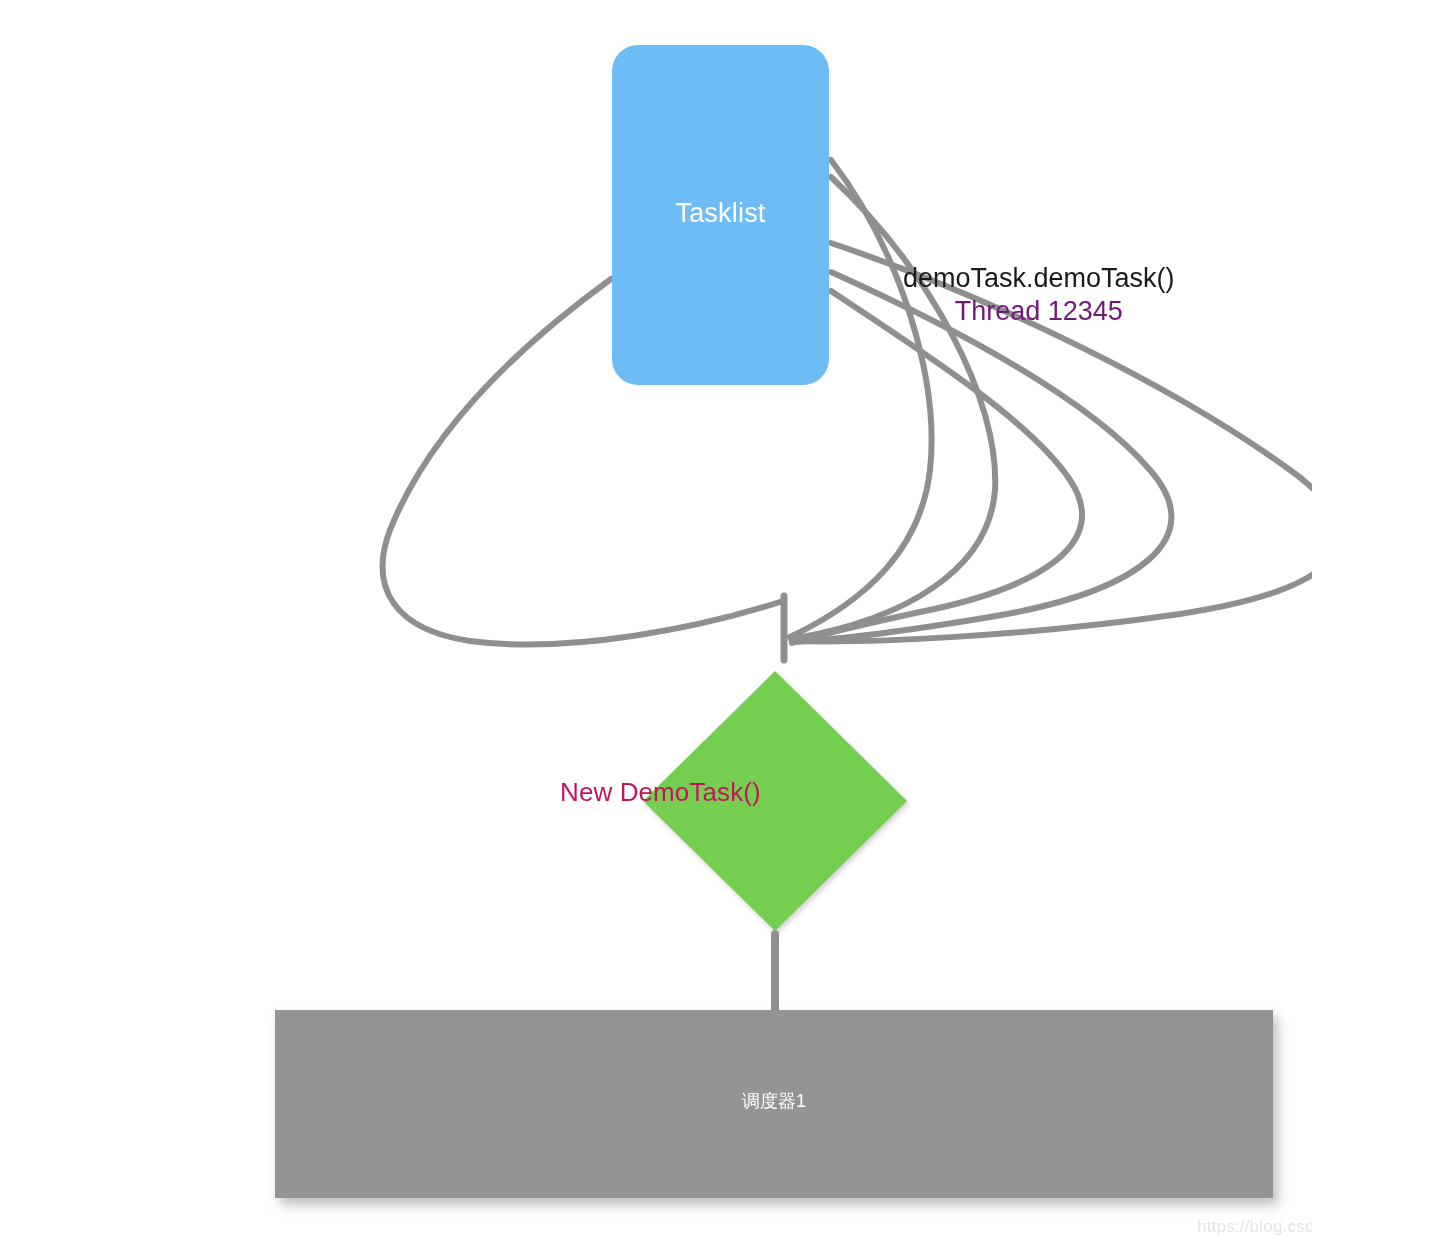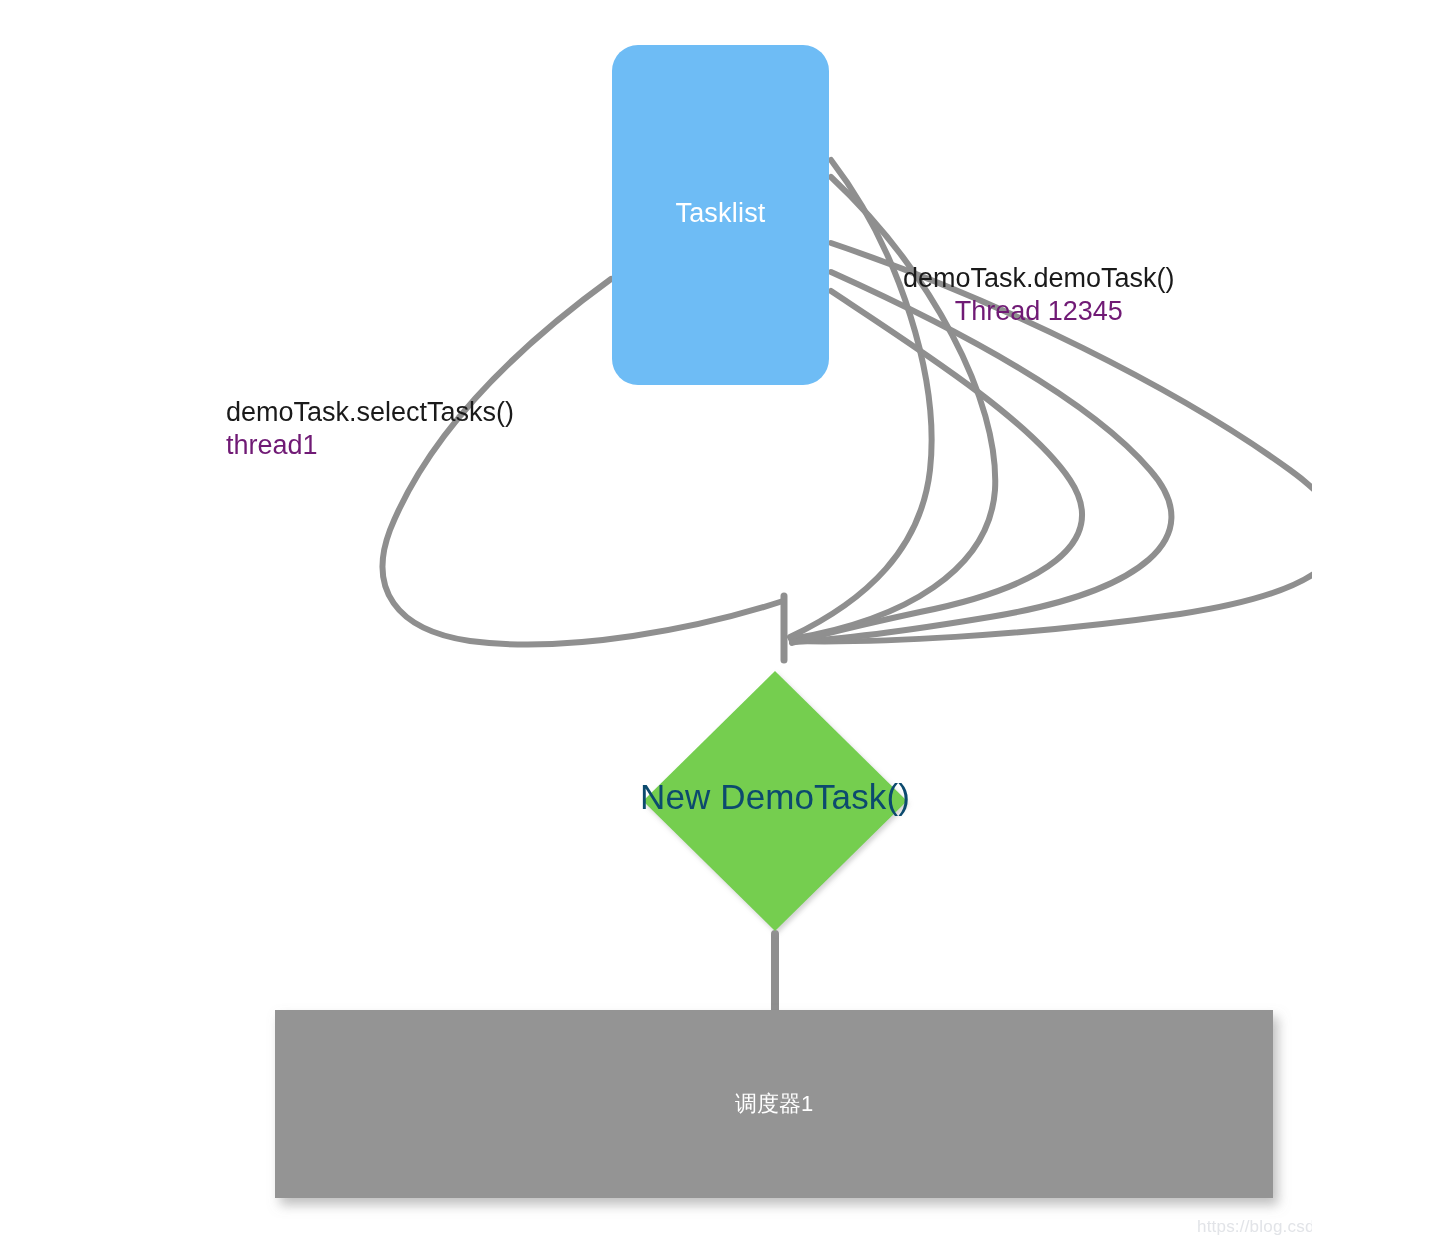--- a/index.html
+++ b/index.html
@@ -37,33 +37,32 @@
     text-align: center;
     color: #ffffff;
     font-size: 27px;
     letter-spacing: 0.2px;
   }
   
   #diamond-label {
     left: 560px;
     top: 777px;
     width: 430px;
-    text-align: center;
-    color: #0c4a6e;
-    font-size: 35px;
+    color: #be185d;
+    font-size: 26px;
     letter-spacing: 0.1px;
   }
   
   #scheduler-label {
     left: 275px;
     top: 1089px;
     width: 998px;
     text-align: center;
     color: #ffffff;
-    font-size: 22px;
+    font-size: 18px;
   }
   
   .edge-annotation {
     position: absolute;
     white-space: nowrap;
   }
   .edge-annotation .line-primary {
     color: #1a1a1a;
     font-size: 27px;
     line-height: 33px;
@@ -154,24 +153,20 @@
 
     <rect id="node-tasklist" x="612" y="45" width="217" height="340" rx="26" ry="26" fill="#6EBCF5"></rect>
   </svg>
 
   <div class="node-label" id="tasklist-label">Tasklist</div>
 
   <div class="node-label" id="diamond-label">New DemoTask()</div>
 
   <div class="node-label" id="scheduler-label">调度器1</div>
 
-  <div class="edge-annotation" id="annotation-select">
-    <div class="line-primary">demoTask.selectTasks()</div>
-    <div class="line-thread">thread1</div>
-  </div>
 
   <div class="edge-annotation" id="annotation-execute">
     <div class="line-primary">demoTask.demoTask()</div>
     <div class="line-thread">Thread 12345</div>
   </div>
 
   <div id="watermark">https://blog.csdn.net/hanhua6771</div>
 
 </div>
 

